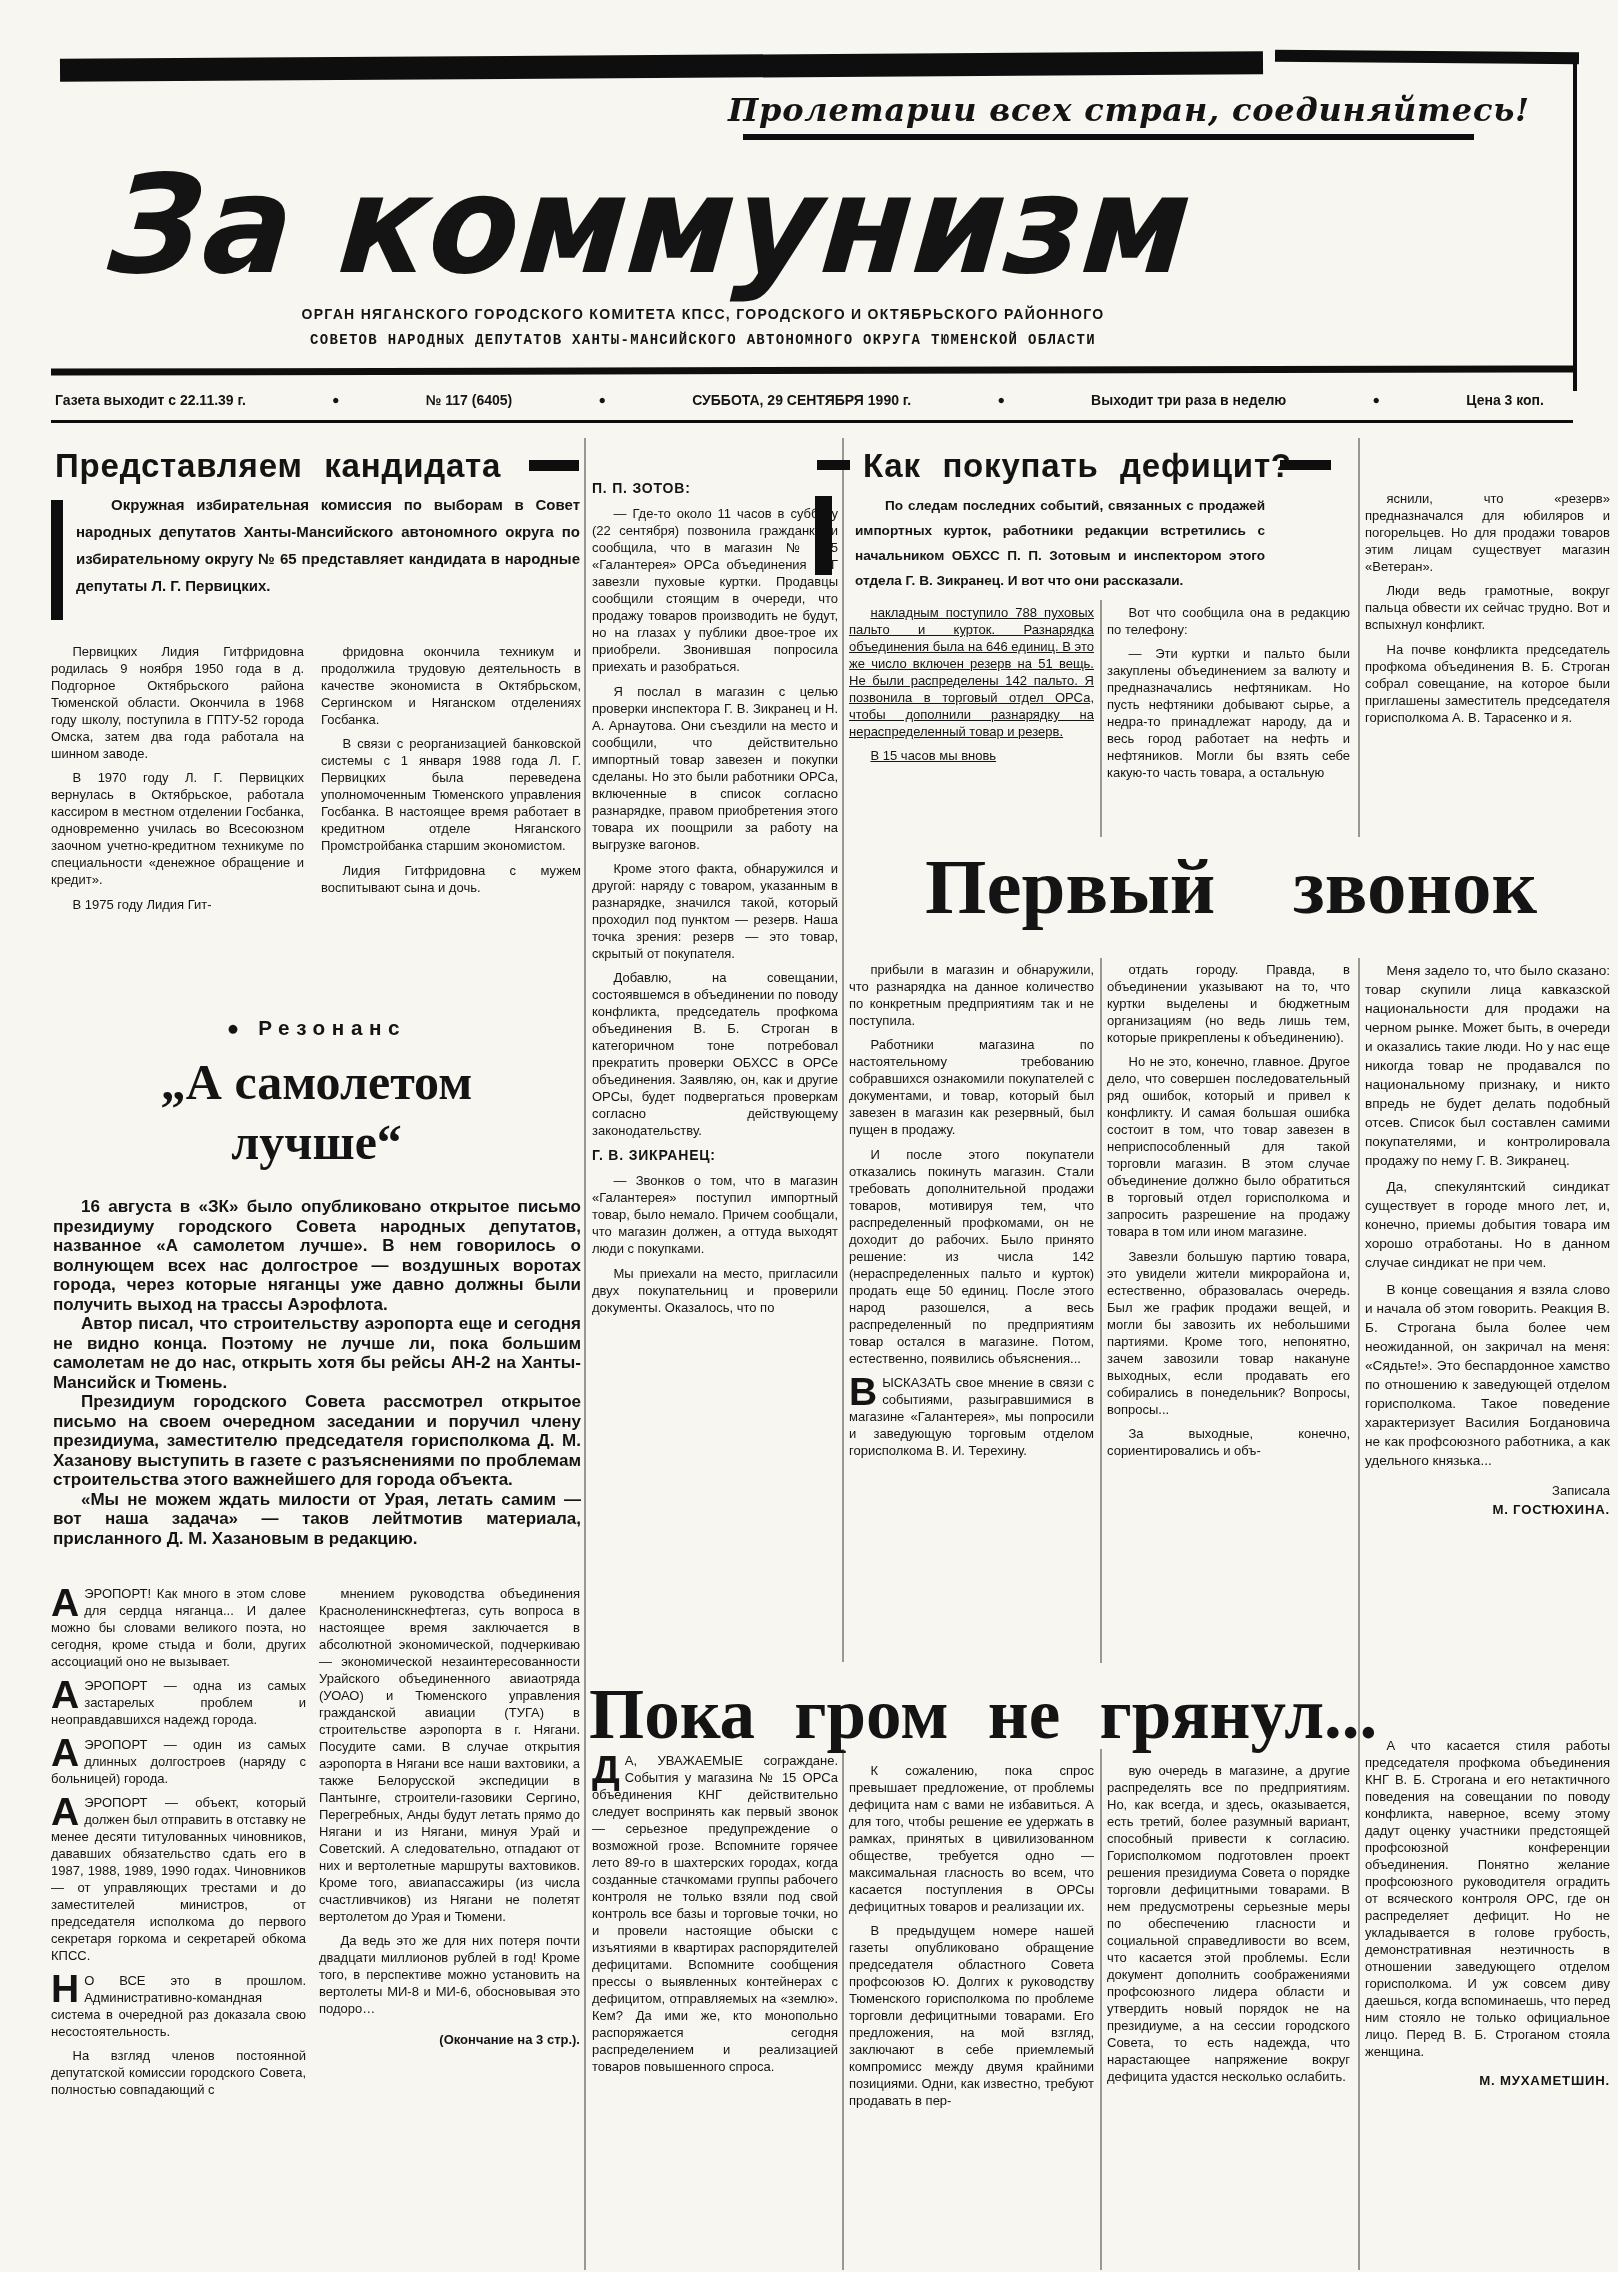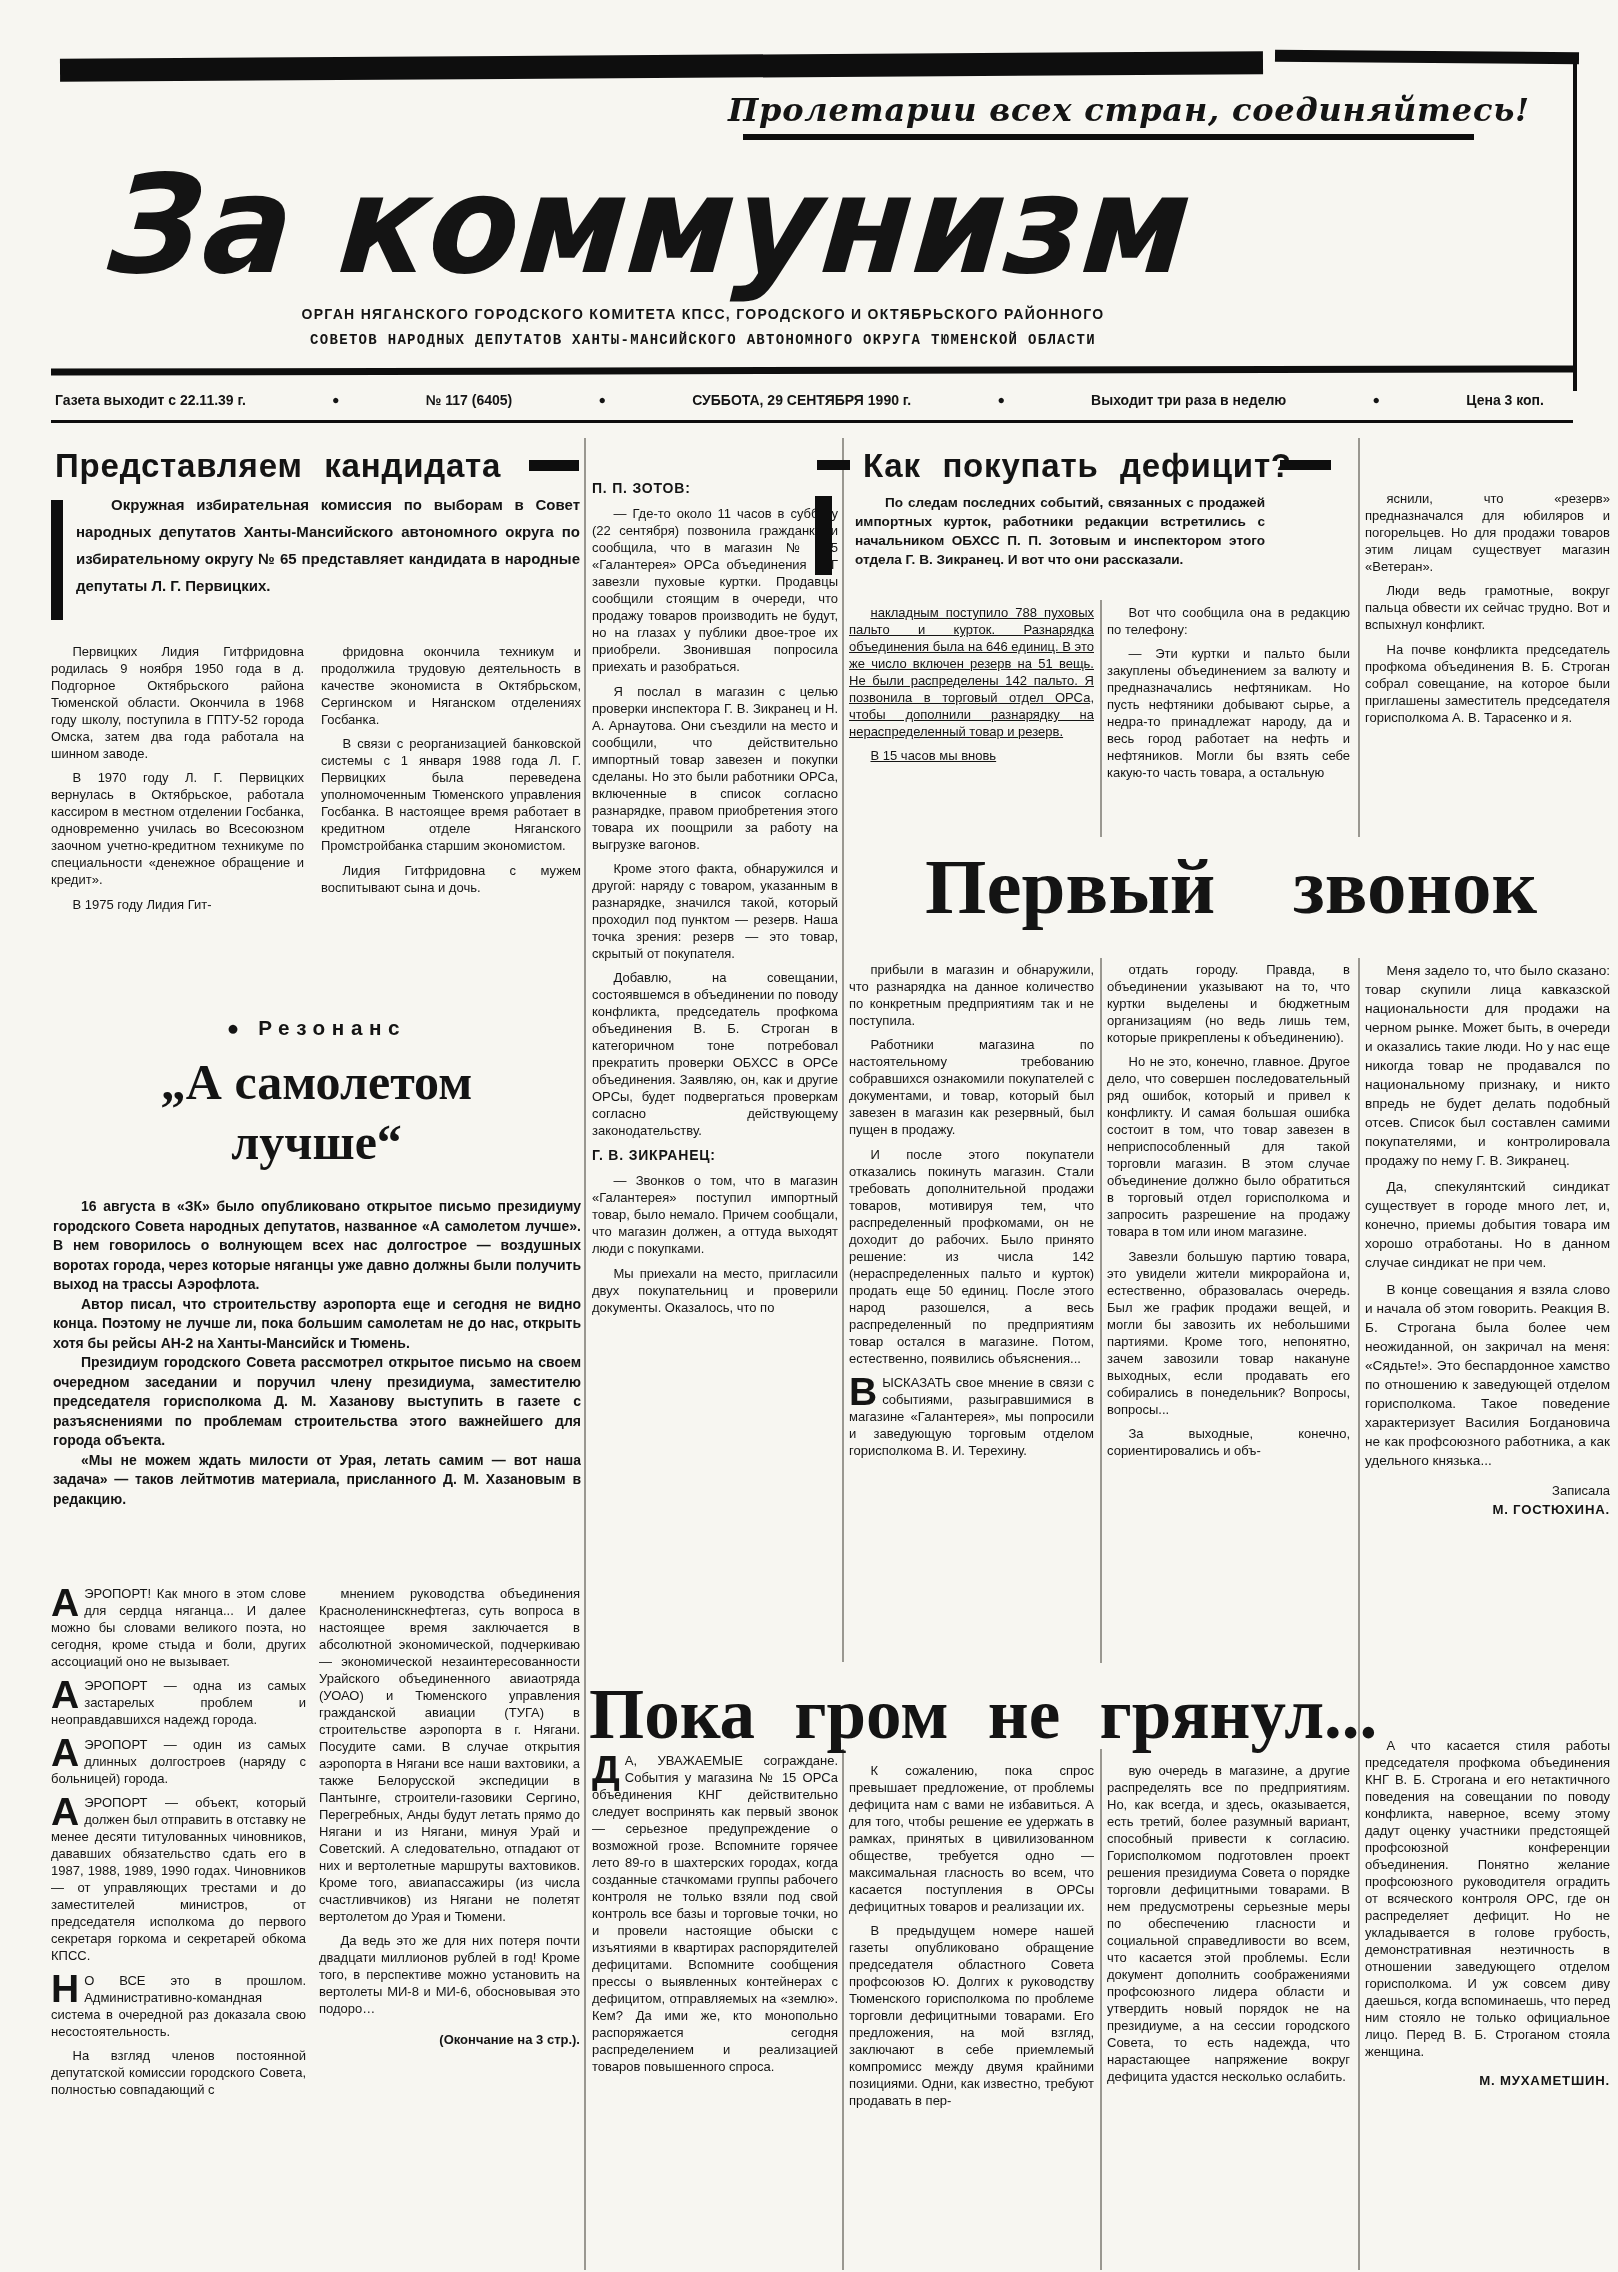--- a/index.html
+++ b/index.html
@@ -23,23 +23,23 @@
   .h-sans{font-weight:bold;font-size:33px;letter-spacing:0.8px;word-spacing:11.6px;white-space:nowrap;}
   .h-serif{font-family:"Liberation Serif",serif;font-weight:bold;text-align:center;white-space:nowrap;}
   .kicker{font-weight:bold;font-size:20.7px;letter-spacing:6.6px;text-align:center;}
   .rez-title{font-family:"Liberation Serif",serif;font-weight:bold;font-size:50px;line-height:60px;
              text-align:center;white-space:pre-line;}
   
   .bt{font-size:13px;line-height:17px;text-align:justify;overflow:hidden;}
   .bt p{margin:0 0 7.4px 0;text-indent:21.5px;}
   .lede{font-weight:bold;font-size:15px;line-height:27px;text-align:justify;overflow:hidden;}
   .lede p{margin:0;text-indent:35px;}
-  .lede2{font-weight:bold;font-size:13.6px;line-height:19px;text-align:justify;overflow:hidden;}
+  .lede2{font-weight:bold;font-size:13.6px;line-height:25px;text-align:justify;overflow:hidden;}
   .lede2 p{margin:0;text-indent:30px;}
-  .intro{font-weight:bold;font-size:14px;line-height:19.5px;text-align:justify;overflow:hidden;}
+  .intro{font-weight:bold;font-size:17px;line-height:19.5px;text-align:justify;overflow:hidden;}
   .intro p{margin:0;text-indent:28px;}
   .speaker{font-weight:bold;font-size:14px;letter-spacing:0.8px;margin:0 0 8.3px 0 !important;text-indent:0 !important;}
   .dc{float:left;font-weight:bold;font-size:39px;line-height:31px;margin:1.7px 5px 0 0;}
   .sig{text-align:right;font-size:13px;margin-top:11.6px;}
   .sig b{font-size:13.2px;letter-spacing:0.8px;}
   .cont{text-align:right;font-weight:bold;text-indent:0 !important;margin-top:13.2px !important;}
   .bt17{font-size:13.6px;line-height:19px;}
 </style>
 </head>
 <body>

